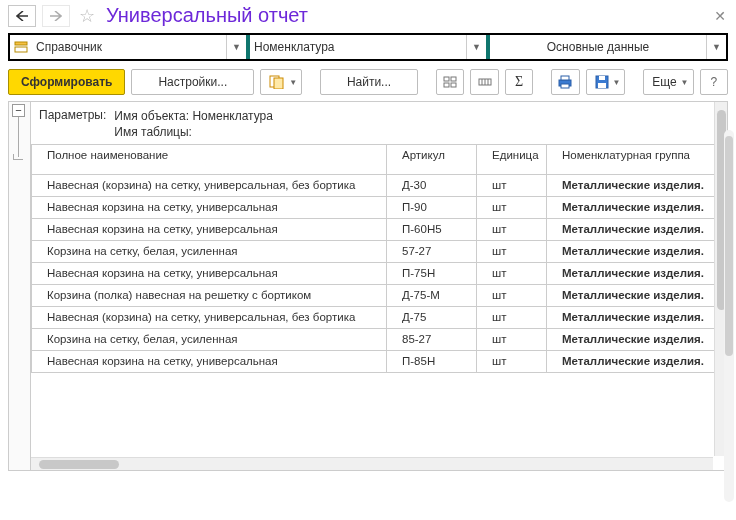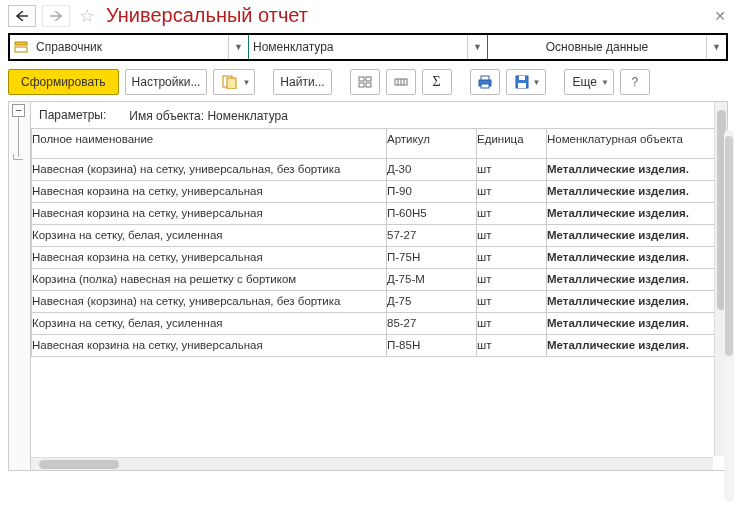--- a/index.html
+++ b/index.html
@@ -29,40 +29,40 @@
   }
   .navbtn.disabled { opacity: .4; cursor: default; }
   .star {
     width: 22px; height: 22px;
     display: flex; align-items: center; justify-content: center;
     color: #bbb;
     font-size: 18px;
   }
   .title {
     font-size: 20px;
-    color: #b91c1c;
+    color: #6d28d9;
     margin-left: 2px;
   }
   .close-x {
     position: absolute;
     right: 10px; top: 8px;
     font-size: 14px;
     color: #888;
     cursor: pointer;
   }
 
   .filterbar {
     margin: 0 8px;
     border: 2px solid #000;
     display: flex;
     height: 28px;
   }
   .filtercell {
     flex: 1;
-    border-right: 1px solid #0f766e;
+    border-right: 4px solid #0f766e;
     display: flex;
     align-items: center;
     position: relative;
     background: #fff;
   }
   .filtercell:last-child { border-right: none; text-align: center; }
   .filtercell .icon {
     width: 22px;
     display: flex; align-items: center; justify-content: center;
     color: #888;
@@ -85,30 +85,30 @@
     margin: 8px 8px 6px 8px;
     display: flex;
     align-items: center;
     gap: 6px;
   }
   .btn {
     height: 26px;
     border: 1px solid #bdbdbd;
     background: #fff;
     display: flex; align-items: center; justify-content: center;
-    padding: 0 6px;
+    padding: 0 26px;
     cursor: pointer;
     font-size: 12px;
     color: #333;
     border-radius: 2px;
   }
   .btn.primary {
     background: #ffd800;
     border-color: #a88f00;
-    font-weight: normal;
+    font-weight: bold;
     padding: 0 12px;
   }
   .btn.icon-only { width: 30px; padding: 0; }
   .btn .mini-dd {
     margin-left: 4px; font-size: 8px; color: #666;
   }
   .btn.split { padding: 0 4px 0 8px; }
   .sep { width: 6px; }
 
   .report-area {
@@ -150,33 +150,33 @@
   }
 
   .report-body {
     flex: 1;
     overflow: hidden;
     position: relative;
   }
   .params {
     padding: 6px 8px 4px 8px;
     display: flex;
-    gap: 23px;
+    gap: 8px;
   }
   .params .lbl { }
   .params .lines div { line-height: 16px; }
 
   table.grid {
     border-collapse: collapse;
     width: 100%;
     table-layout: fixed;
   }
   table.grid th, table.grid td {
     border: 1px solid #ccc;
-    padding: 4px 0;
+    padding: 4px 15px;
     text-align: left;
     vertical-align: top;
     font-size: 11.5px;
   }
   table.grid th {
     font-weight: normal;
     background: #fff;
     height: 30px;
   }
   table.grid td.group { line-height: 13px; font-weight: bold; }
@@ -321,36 +321,37 @@
   <div class="gutter">
     <div class="tree-toggle">−</div>
     <div class="tree-line"></div>
     <div class="tree-end"></div>
   </div>
   <div class="report-body">
     <div class="params">
       <div class="lbl">Параметры:</div>
       <div class="lines">
         <div>Имя объекта: Номенклатура</div>
+        <div>Имя таблицы:</div>
       </div>
     </div>
 
     <table class="grid">
       <colgroup>
         <col class="c-name">
           <col class="c-art">
           <col class="c-unit">
           <col class="c-grp">
       </colgroup>
       <thead>
         <tr>
           <th>Полное наименование</th>
           <th>Артикул</th>
           <th>Единица</th>
-          <th>Номенклатурная объекта</th>
+          <th>Номенклатурная группа</th>
         </tr>
       </thead>
       <tbody id="rows">
           <tr>
             <td>Навесная (корзина) на сетку, универсальная, без бортика</td>
             <td>Д-30</td>
             <td>шт</td>
             <td class="group">Металлические изделия.</td>
           </tr>
           <tr>

